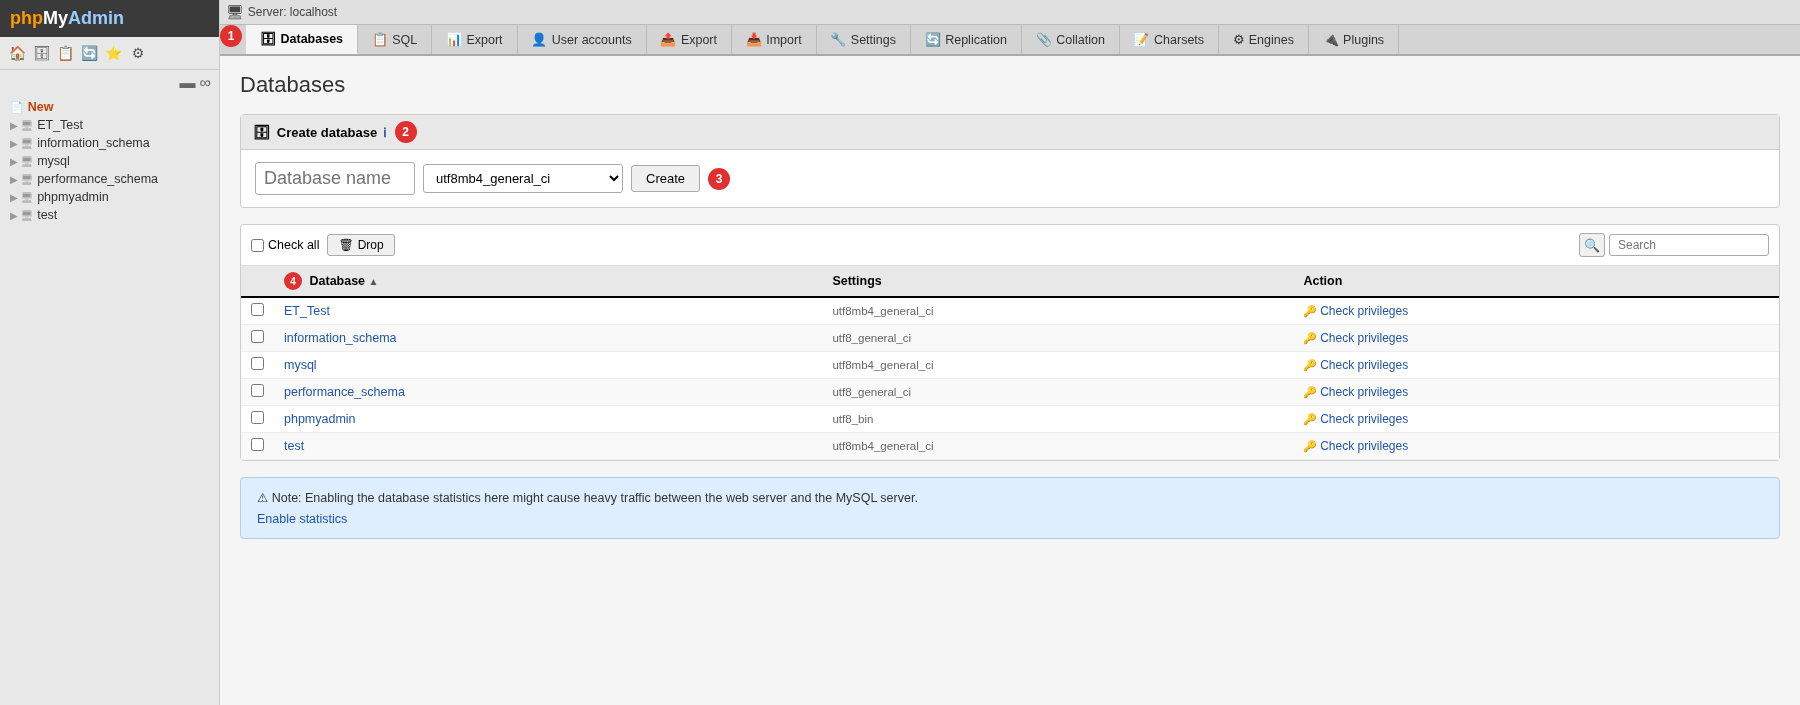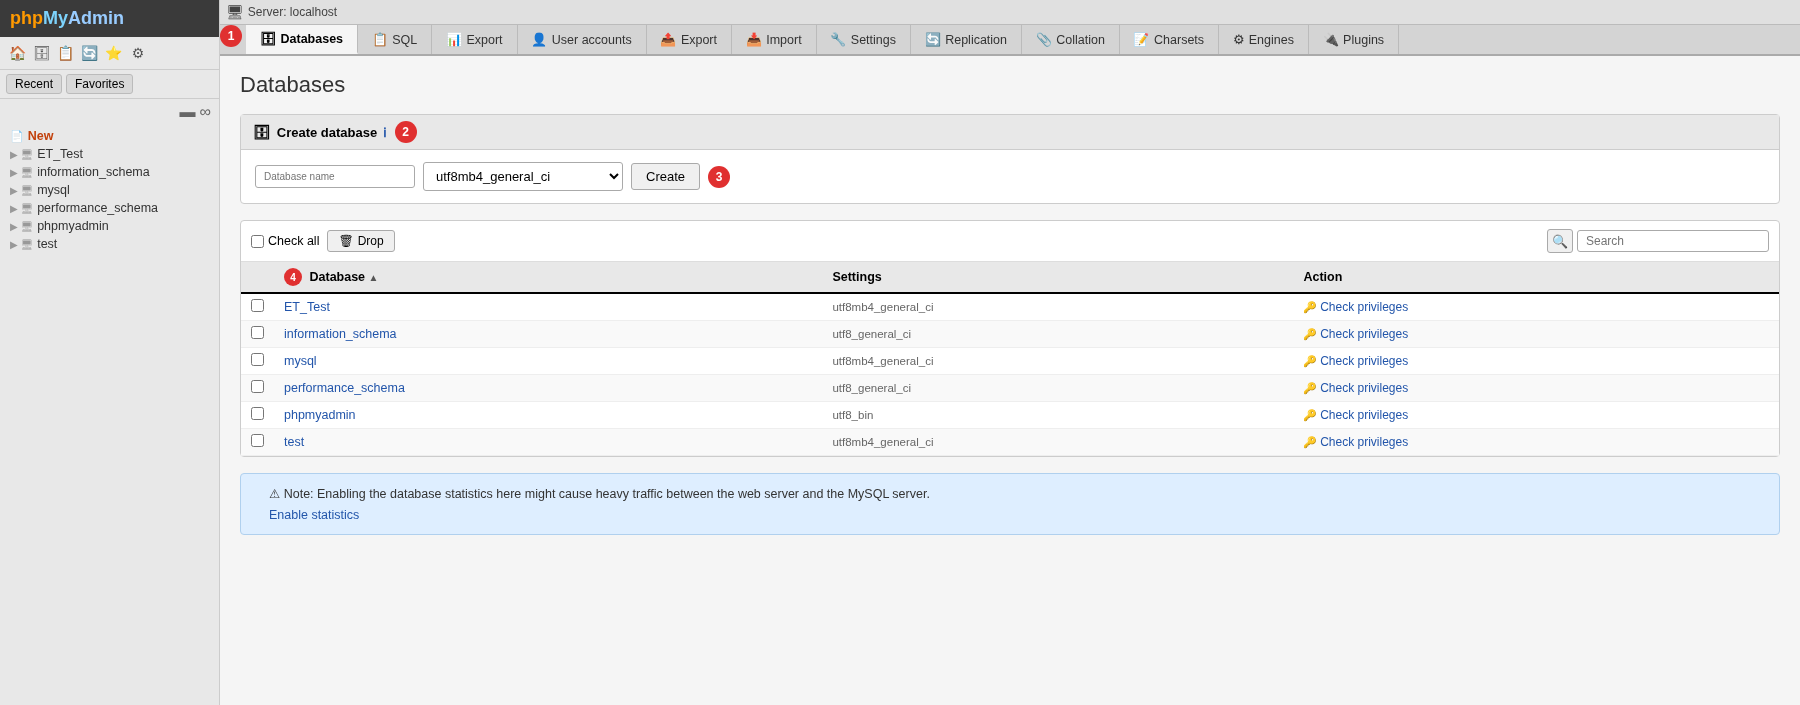--- a/index.html
+++ b/index.html
@@ -15,21 +15,21 @@
       flex-direction: column;
       height: 100%;
     }
     .sidebar-logo {
       background: #3a3a3a;
       padding: 8px 10px;
       display: flex;
       align-items: center;
     }
     .logo-php { color: #f90; }
-    .logo-my { color: #7dd3fc; }
+    .logo-my { color: #ffffff; }
     .logo-admin { color: #9cf; }
     .sidebar-icons {
       background: #e8e8e8;
       padding: 6px 8px;
       display: flex;
       gap: 4px;
       border-bottom: 1px solid #ccc;
     }
     .sidebar-icon-btn {
       width: 20px; height: 20px;
@@ -184,21 +184,21 @@
     .create-db-body {
       padding: 12px 14px;
       display: flex;
       align-items: center;
       gap: 8px;
     }
     .db-name-input {
       border: 1px solid #aaa;
       border-radius: 3px;
       padding: 5px 8px;
-      font-size: 10px;
+      font-size: 18px;
       width: 160px;
       background: #fff;
       color: #888;
     }
     .collation-select {
       border: 1px solid #aaa;
       border-radius: 3px;
       padding: 5px 8px;
       font-size: 13px;
       width: 200px;
@@ -253,21 +253,21 @@
     .search-box {
       display: flex;
       align-items: center;
       gap: 4px;
     }
     .search-input {
       border: 1px solid #aaa;
       border-radius: 3px;
       padding: 3px 8px;
       font-size: 12px;
-      width: 192px;
+      width: 160px;
     }
     .search-icon-btn {
       background: #f0f0f0;
       border: 1px solid #aaa;
       border-radius: 3px;
       width: 26px; height: 24px;
       display: flex; align-items: center; justify-content: center;
       cursor: pointer; font-size: 13px;
     }
 
@@ -309,21 +309,21 @@
       font-size: 12.5px;
       font-weight: bold;
       border-top: 1px solid #ddd;
     }
 
     
     .note-box {
       background: #deeeff;
       border: 1px solid #b0d0ee;
       border-radius: 4px;
-      padding: 12px 28px;
+      padding: 12px 16px;
       margin-bottom: 28px;
     }
     .note-text { font-size: 12.5px; color: #333; margin-bottom: 6px; }
     .enable-stats-link {
       color: #2255aa;
       text-decoration: none;
       cursor: pointer;
       font-size: 12.5px;
     }
 
@@ -339,24 +339,20 @@
       <span class="logo-php">php</span><span class="logo-my">My</span><span class="logo-admin">Admin</span>
     </span>
   </div>
   <div class="sidebar-icons">
     <span class="sidebar-icon-btn" title="Home">🏠</span>
     <span class="sidebar-icon-btn" title="Database">🗄</span>
     <span class="sidebar-icon-btn" title="SQL">📋</span>
     <span class="sidebar-icon-btn" title="Refresh">🔄</span>
     <span class="sidebar-icon-btn" title="Favorites">⭐</span>
     <span class="sidebar-icon-btn" title="Settings">⚙</span>
-  </div>
-  <div class="recent-fav">
-    <button class="recent-fav-btn">Recent</button>
-    <button class="recent-fav-btn">Favorites</button>
   </div>
   <div class="sidebar-controls">
     <span class="sidebar-ctrl-btn">▬</span>
     <span class="sidebar-ctrl-btn">∞</span>
   </div>
   <div class="sidebar-items">
 
     <div class="sidebar-item">
       <span class="sidebar-item-icon">📄</span>
       <span class="sidebar-item-new">New</span>

